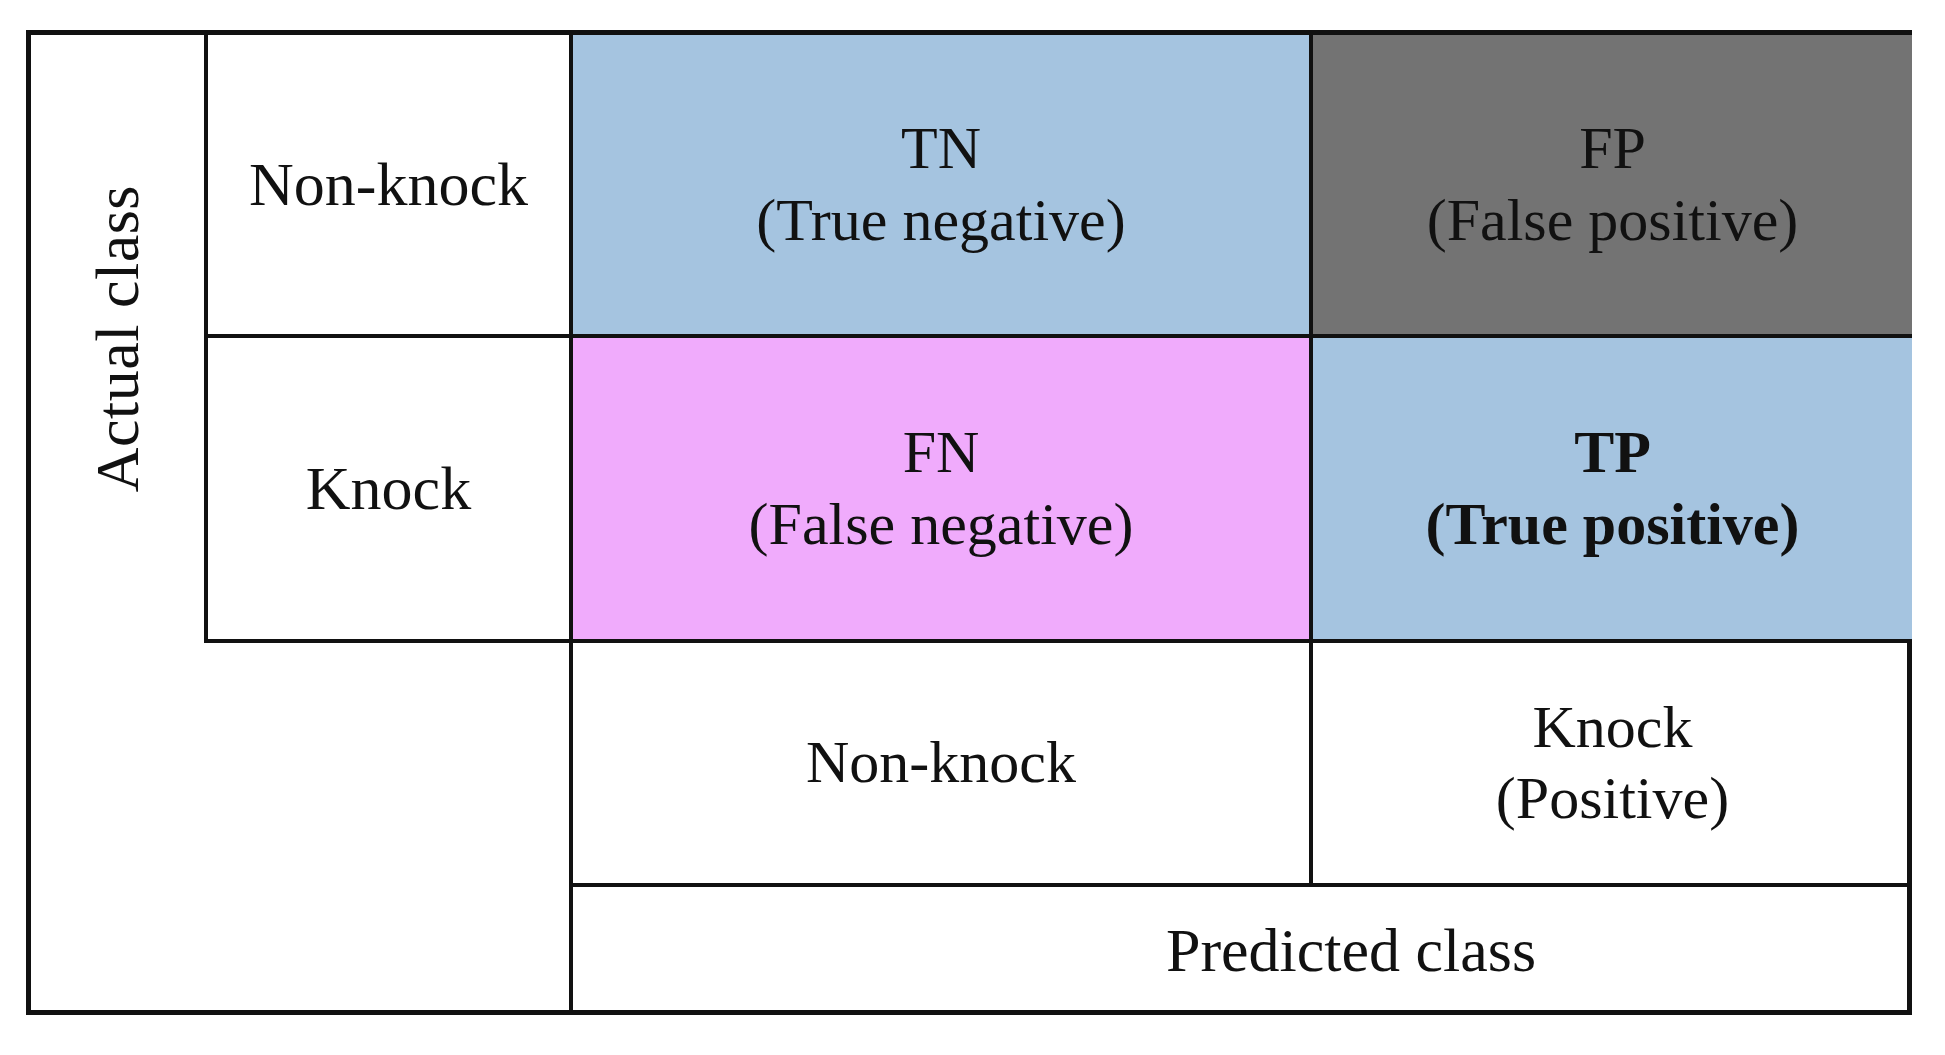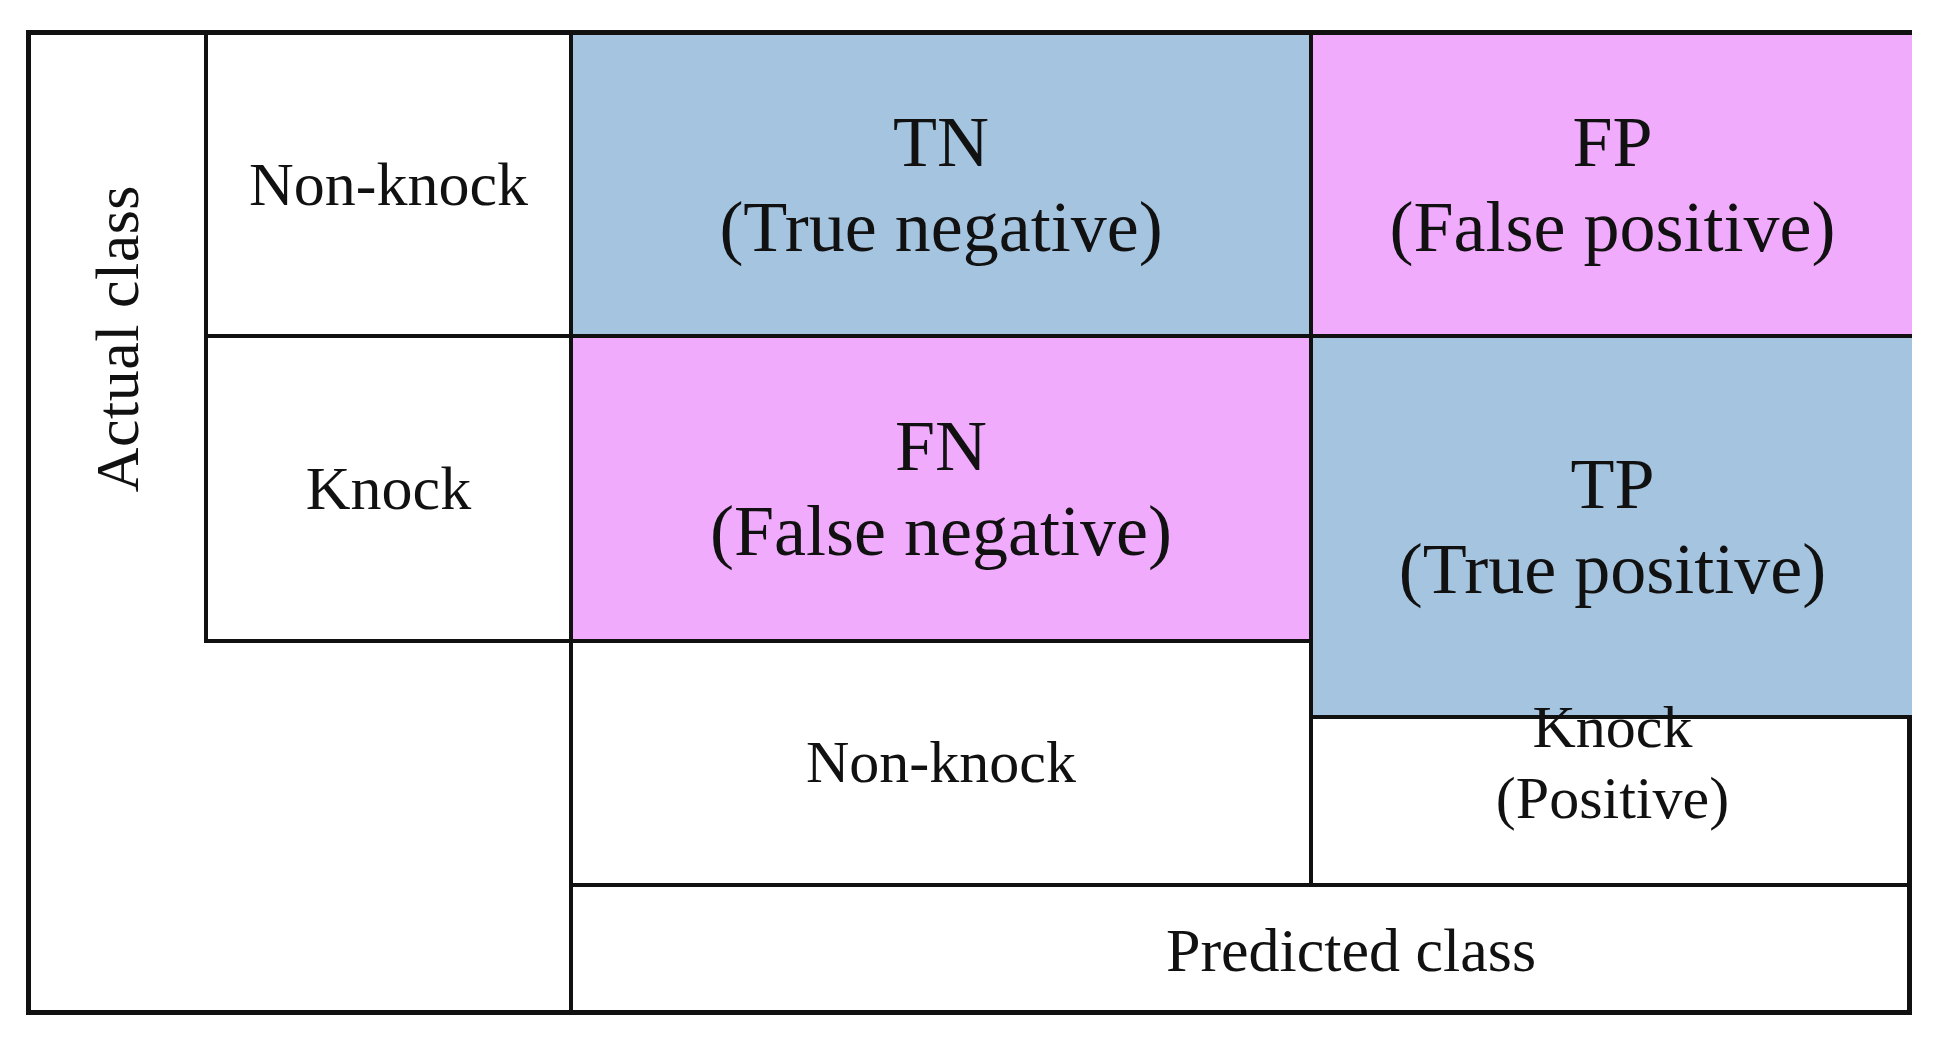--- a/index.html
+++ b/index.html
@@ -75,21 +75,21 @@
   #row-label-knock {
     left: 177px;  top: 303px;
     width: 365px; height: 305px;
     font-size: 62px;
     border-right: 4px solid #111111;
     border-bottom: 4px solid #111111;
   }
 
   
   .quadrant {
-    font-size: 72px;
+    font-size: 60px;
   }
   .quadrant .abbr { display: block; }
   .quadrant .full { display: block; }
 
   #cell-tn {
     left: 542px;  top: 0;
     width: 740px; height: 303px;
     border-right: 4px solid #111111;
     border-bottom: 4px solid #111111;
   }
@@ -99,22 +99,23 @@
     border-bottom: 4px solid #111111;
   }
   #cell-fn {
     left: 542px;  top: 303px;
     width: 740px; height: 305px;
     border-right: 4px solid #111111;
     border-bottom: 4px solid #111111;
   }
   #cell-tp {
     left: 1282px; top: 303px;
-    width: 599px; height: 381px;
-    border-bottom: 4px solid #111111;
+    width: 599px; height: 305px;
+    border-bottom: 4px solid #111111;
+    font-weight: bold;
   }
 
   
   #blank-corner {
     left: 0;      top: 608px;
     width: 542px; height: 372px;
     border-right: 4px solid #111111;
   }
 
   
@@ -157,21 +158,21 @@
 
     <div class="cell" id="row-label-knock">
       <span>Knock</span>
     </div>
 
     <div class="cell quadrant" id="cell-tn" style="background: rgb(165, 196, 224);">
       <span class="abbr">TN</span>
       <span class="full line2">(True negative)</span>
     </div>
 
-    <div class="cell quadrant" id="cell-fp" style="background: #f0abfc;">
+    <div class="cell quadrant" id="cell-fp" style="background: #737373;">
       <span class="abbr">FP</span>
       <span class="full line2">(False positive)</span>
     </div>
 
     <div class="cell quadrant" id="cell-fn" style="background: #f0abfc;">
       <span class="abbr">FN</span>
       <span class="full line2">(False negative)</span>
     </div>
 
     <div class="cell quadrant" id="cell-tp" style="background: rgb(165, 196, 224);">

